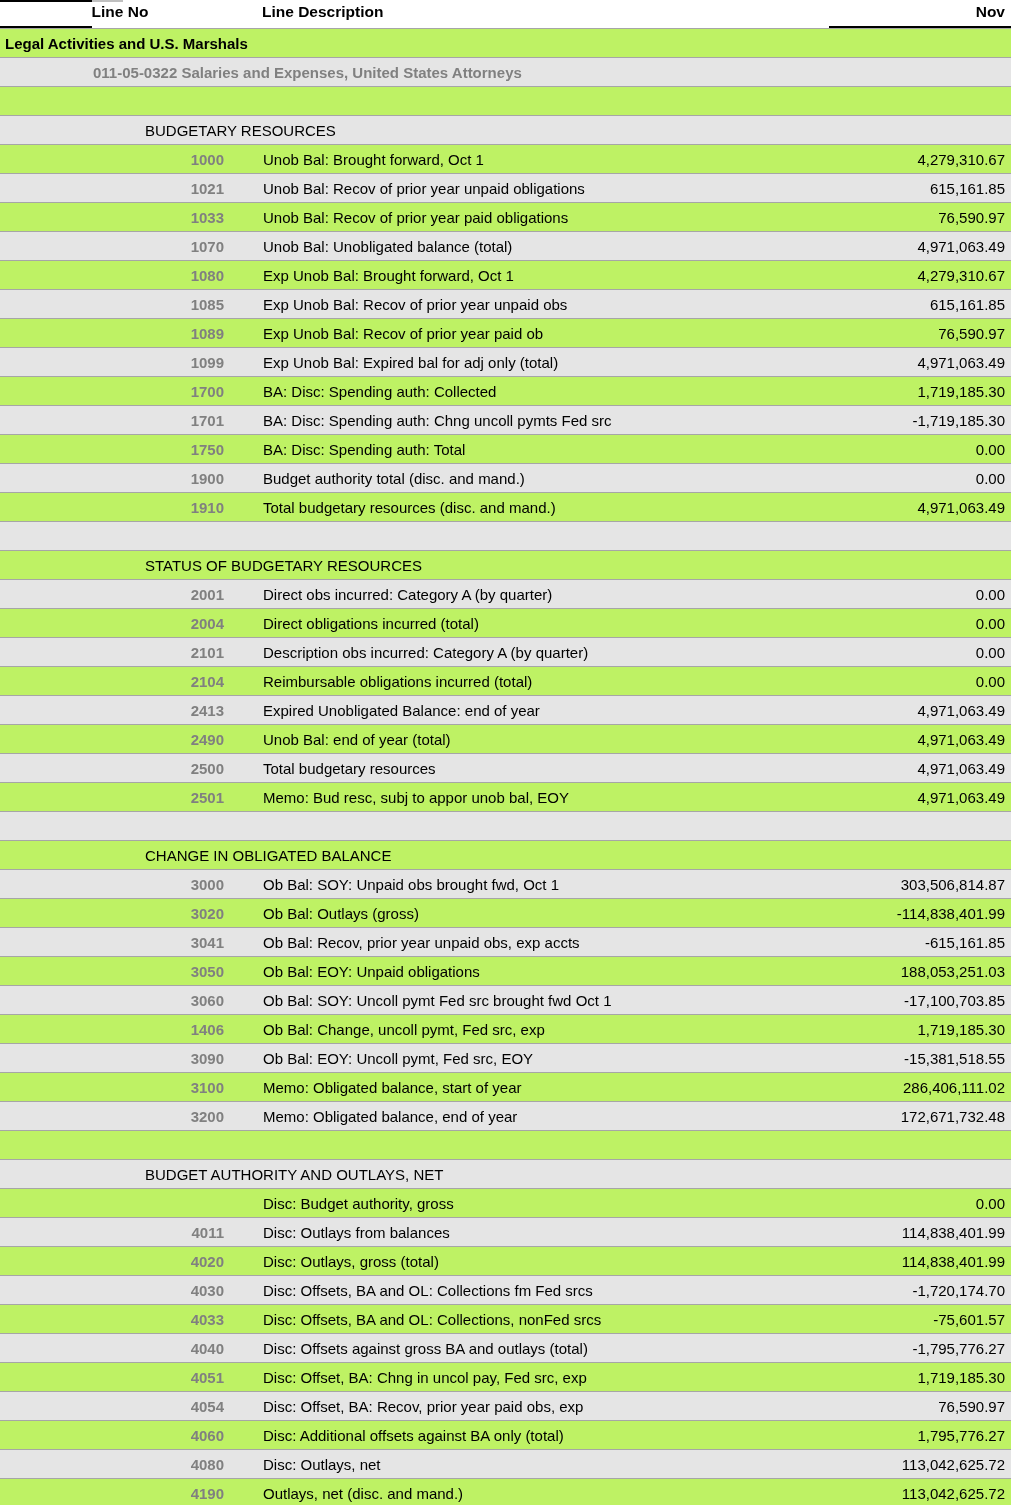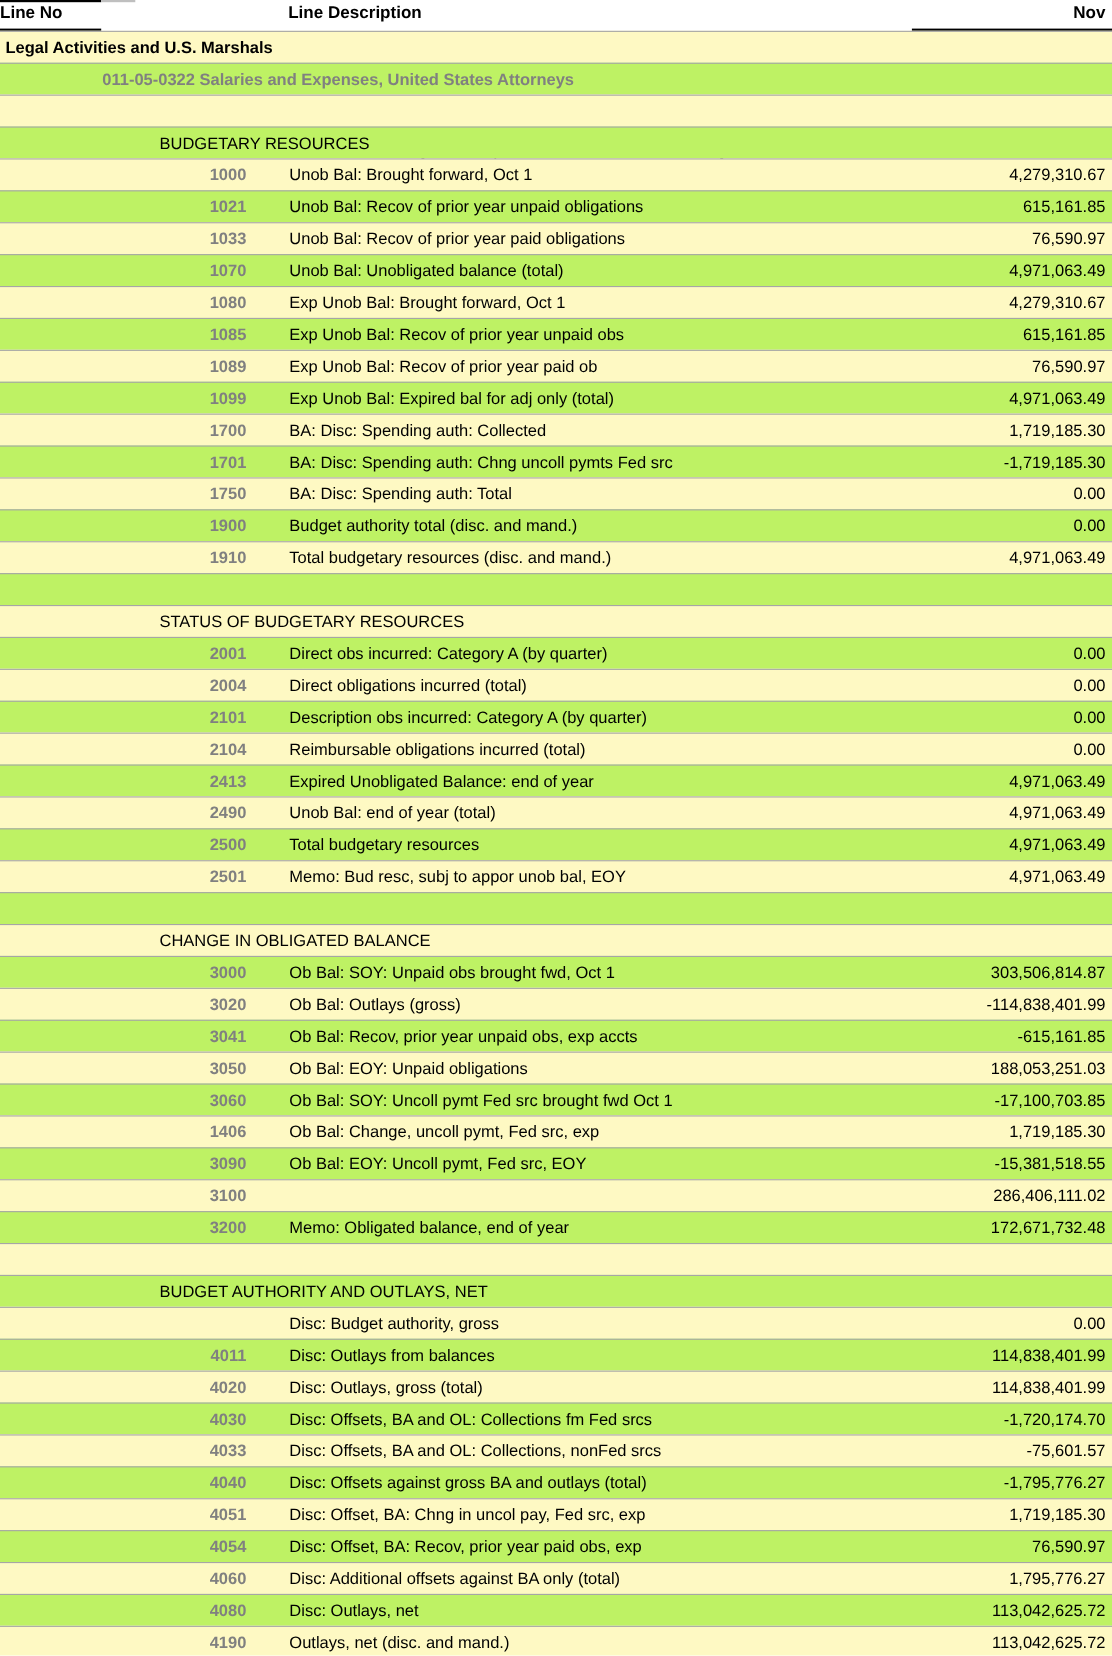--- a/index.html
+++ b/index.html
@@ -34,40 +34,40 @@
   .colhead .rule-bl {
     position: absolute; left: 0; bottom: 0;
     width: 92px; height: 2px; background: #000;
   }
   .colhead .rule-br {
     position: absolute; left: 829px; bottom: 0;
     width: 182px; height: 2px; background: #000;
   }
   .colhead .ch-lineno {
     position: absolute; left: 0; top: 3px;
-    width: 240px; text-align: left;
+    width: 240px; text-align: center;
     font-size: 15.5px; font-weight: bold; color: #000;
   }
   .colhead .ch-desc {
     position: absolute; left: 262px; top: 3px;
     font-size: 15.5px; font-weight: bold; color: #000;
   }
   .colhead .ch-nov {
     position: absolute; right: 6px; top: 3px;
     font-size: 15.5px; font-weight: bold; color: #000;
   }
 
   
   .row {
     position: relative;
     height: 29px;
     border-top: 1px solid #a6a6a6;
-    background: #bef264;
-  }
-  .row.shade { background: #fef9c3; }
+    background: #e5e5e5;
+  }
+  .row.shade { background: #bef264; }
 
   .row .cell-num {
     position: absolute;
     left: 0; top: 0;
     width: 224px;
     height: 25px;
     line-height: 29px;
     text-align: right;
     font-size: 15px;
     font-weight: bold;
@@ -292,20 +292,21 @@
         <div class="cell-desc">Ob Bal: Change, uncoll pymt, Fed src, exp</div>
         <div class="cell-val">1,719,185.30</div>
       </div>
       <div class="row">
         <div class="cell-num">3090</div>
         <div class="cell-desc">Ob Bal: EOY: Uncoll pymt, Fed src, EOY</div>
         <div class="cell-val">-15,381,518.55</div>
       </div>
       <div class="row shade">
         <div class="cell-num">3100</div>
+        <div class="cell-desc">Memo: Obligated balance, start of year</div>
         <div class="cell-val">286,406,111.02</div>
       </div>
       <div class="row">
         <div class="cell-num">3200</div>
         <div class="cell-desc">Memo: Obligated balance, end of year</div>
         <div class="cell-val">172,671,732.48</div>
       </div>
       <div class="row shade spacer"></div>
       <div class="row section">
         <div class="cell-desc">BUDGET AUTHORITY AND OUTLAYS, NET</div>

